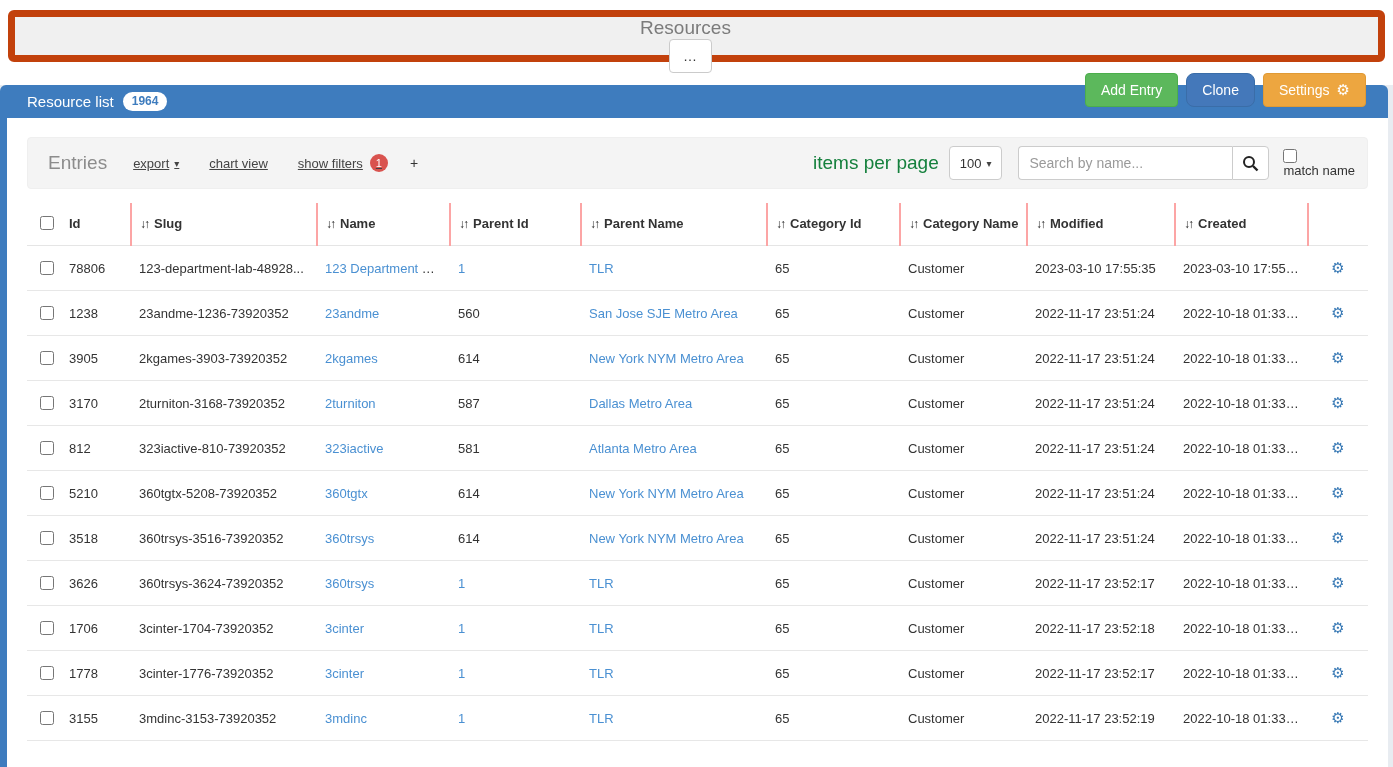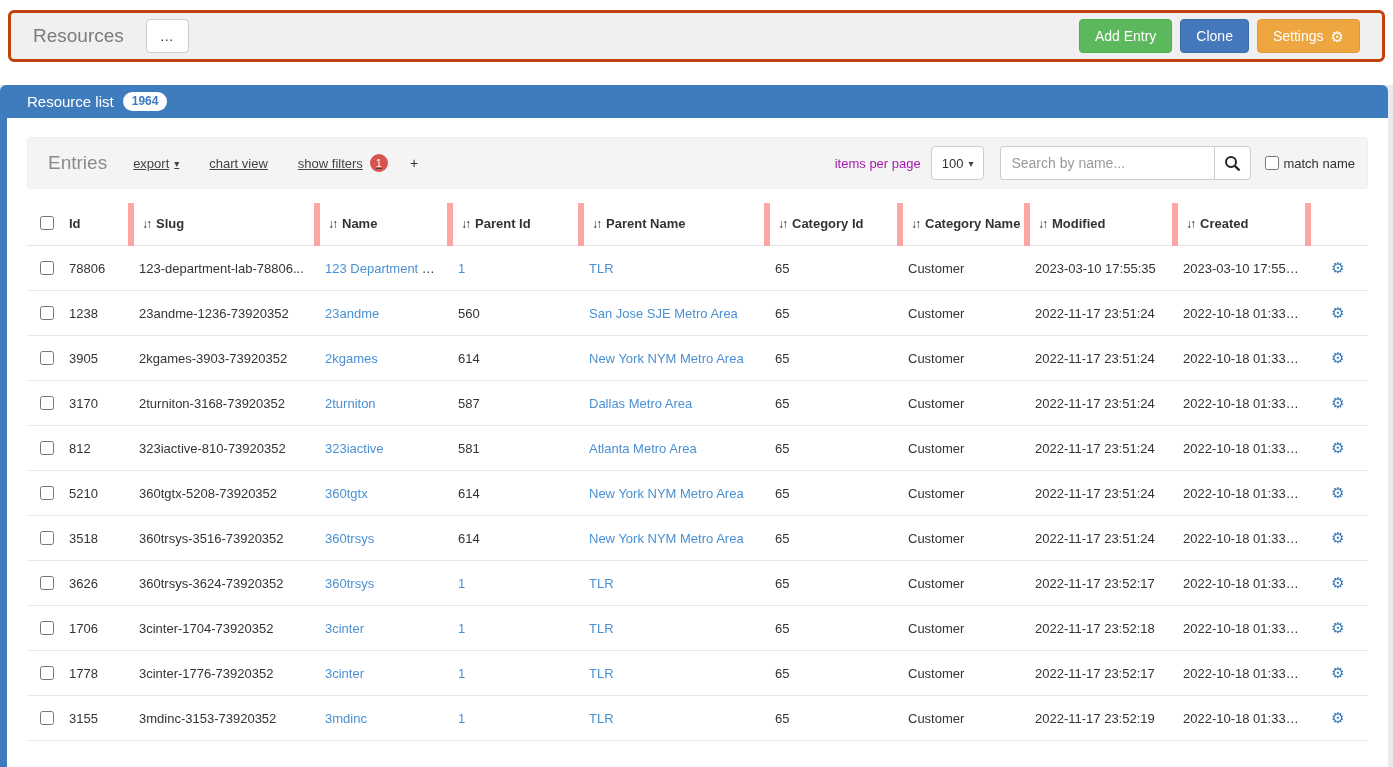--- a/index.html
+++ b/index.html
@@ -7,42 +7,42 @@
   body {
     width: 1393px; height: 767px; overflow: hidden;
     background: #ffffff;
     font-family: "Liberation Sans", "DejaVu Sans", sans-serif;
     color: #333;
   }
 
   
   .topbar-wrap { padding: 10px 8px 0 8px; background: #fff; }
   .topbar {
-    height: 52px; background: var(--topbar-bg); border: 3px solid #c2410c;
-    border-radius: 6px; display: flex; align-items: center; padding: 0 22px;
+    height: 52px; background: var(--topbar-bg); border: 7px solid #c2410c;
+    border-radius: 6px; display: flex; align-items: center; padding: 0 12px; flex-direction: column;
   }
   .app-title { font-size: 19px; color: #7b7b7b; margin-right: 22px; }
   .tab-btn {
     font-size: 14px; color: #333; background: #fff; border: 1px solid #cbcbcb;
     border-radius: 4px; padding: 8px 17px; margin-right: 12px; cursor: pointer;
     font-family: inherit;
   }
   .tab-btn.active {
     background: #e4e4e4; border-color: #aeaeae;
     box-shadow: inset 0 2px 4px rgba(0,0,0,.12);
   }
   .tab-btn.more { padding: 8px 13px; letter-spacing: 1px; }
   .topbar-actions { margin-left: auto; display: flex; align-items: center; }
   .action-btn {
     font-size: 14px; color: #fff; border: 1px solid transparent; border-radius: 4px;
     padding: 8px 15px; margin-left: 8px; cursor: pointer; font-family: inherit;
-    display: flex; align-items: flex-end;
+    display: flex; align-items: flex-start;
   }
   .action-btn.add { background: var(--green); border-color: #4cae4c; }
-  .action-btn.clone { background: var(--blue-btn); border-color: #3a6da8; }
+  .action-btn.clone { background: var(--blue-btn); border-color: #3a6da8; border-radius: 8px; }
   .action-btn.settings { background: var(--orange); border-color: #e09a35; }
   .action-btn .gear-glyph { margin-left: 7px; font-size: 15px; line-height: 1; }
 
   
   .main { background: var(--page-bg); margin-top: 23px; padding-right: 5px;
           min-height: 700px; }
   .panel {
     background: var(--panel-blue); border-radius: 6px 6px 0 0;
     padding-left: 7px; min-height: 682px;
   }
@@ -70,54 +70,54 @@
   }
   .caret { font-size: 10px; margin-left: 5px; color: #444; }
   .filter-badge {
     background: var(--red); color: #fff; width: 18px; height: 18px;
     border-radius: 50%; font-size: 11px; display: inline-flex;
     align-items: center; justify-content: center; margin-left: 7px;
   }
   .add-filter { font-size: 14px; color: #333; margin-right: 0; cursor: pointer;
     background: none; border: none; font-family: inherit; }
   .toolbar-right { margin-left: auto; display: flex; align-items: center; }
-  .ipp-label { font-size: 13px; color: #a21caf; margin-right: 10px; }
+  .ipp-label { font-size: 19px; color: #15803d; margin-right: 10px; }
   .ipp-select {
     height: 34px; background: #fff; border: 1px solid #ccc; border-radius: 4px;
     font-size: 13px; color: #333; padding: 0 10px; margin-right: 16px;
     display: flex; align-items: center; cursor: pointer; font-family: inherit;
   }
   .search-group { display: flex; align-items: stretch; }
   .search-input {
     width: 214px; height: 34px; border: 1px solid #ccc; border-right: none;
     border-radius: 4px 0 0 4px; padding: 0 10px; font-size: 14px; color: #333;
     font-family: inherit; outline: none;
   }
   .search-input::placeholder { color: #9a9a9a; }
   .search-btn {
     width: 37px; height: 34px; background: #fff; border: 1px solid #ccc;
     border-radius: 0 4px 4px 0; cursor: pointer; display: flex;
     align-items: center; justify-content: center;
   }
   .match-name { display: flex; align-items: flex-start; margin-left: 14px;
-    font-size: 13px; color: #333; cursor: pointer; }
+    font-size: 13px; color: #333; cursor: pointer; flex-direction: column; }
   .match-name input { margin: 0 4px 0 0; width: 13px; height: 13px; }
 
   
   table.resource-table {
     width: calc(100% - 40px); margin: 0 20px; border-collapse: collapse;
     table-layout: fixed; font-size: 13px;
   }
   .col-check { width: 34px; } .col-id { width: 70px; } .col-slug { width: 186px; }
   .col-name { width: 133px; } .col-pid { width: 131px; } .col-pname { width: 186px; }
   .col-cid { width: 133px; } .col-cname { width: 127px; } .col-mod { width: 148px; }
   .col-created { width: 133px; } .col-gear { width: auto; }
   thead th {
     text-align: left; font-weight: bold; color: #333; padding: 10px 8px 12px 8px;
-    border-right: 6px solid #fca5a5; border-bottom: 1px solid #e5e5e5;
+    border-right: 2px solid #fca5a5; border-bottom: 1px solid #e5e5e5;
     white-space: nowrap; overflow: hidden;
   }
   thead th:first-child, thead th:last-child { border-right: none; }
   thead th.no-right { border-right: none; }
   .sort-icon { font-size: 12px; letter-spacing: -2px; margin-right: 6px;
     color: #222; cursor: pointer; }
   tbody td {
     padding: 12px 8px; border-bottom: 1px solid #e7e7e7; color: #333;
     white-space: nowrap; overflow: hidden; text-overflow: ellipsis;
   }
@@ -229,21 +229,21 @@
   <th><span class="sort-icon">↓↑</span><span class="th-label">Modified</span></th>
 
   <th><span class="sort-icon">↓↑</span><span class="th-label">Created</span></th>
 <th class="no-right"></th>
           </tr>
         </thead>
         <tbody id="rows-host">
   <tr>
     <td><input type="checkbox" style=""></td>
     <td class="c-id">78806</td>
-    <td class="c-slug">123-department-lab-78806...</td>
+    <td class="c-slug">123-department-lab-48928...</td>
     <td><a class="cell-link c-name">123 Department Lab</a></td>
     <td><span class="c-pid link">1</span></td>
     <td><a class="cell-link c-pname">TLR</a></td>
     <td class="c-cid">65</td>
     <td class="c-cname">Customer</td>
     <td class="c-mod">2023-03-10 17:55:35</td>
     <td class="c-created">2023-03-10 17:55:35</td>
     <td class="gear-cell"><a class="row-gear">⚙</a></td>
   </tr>
 

